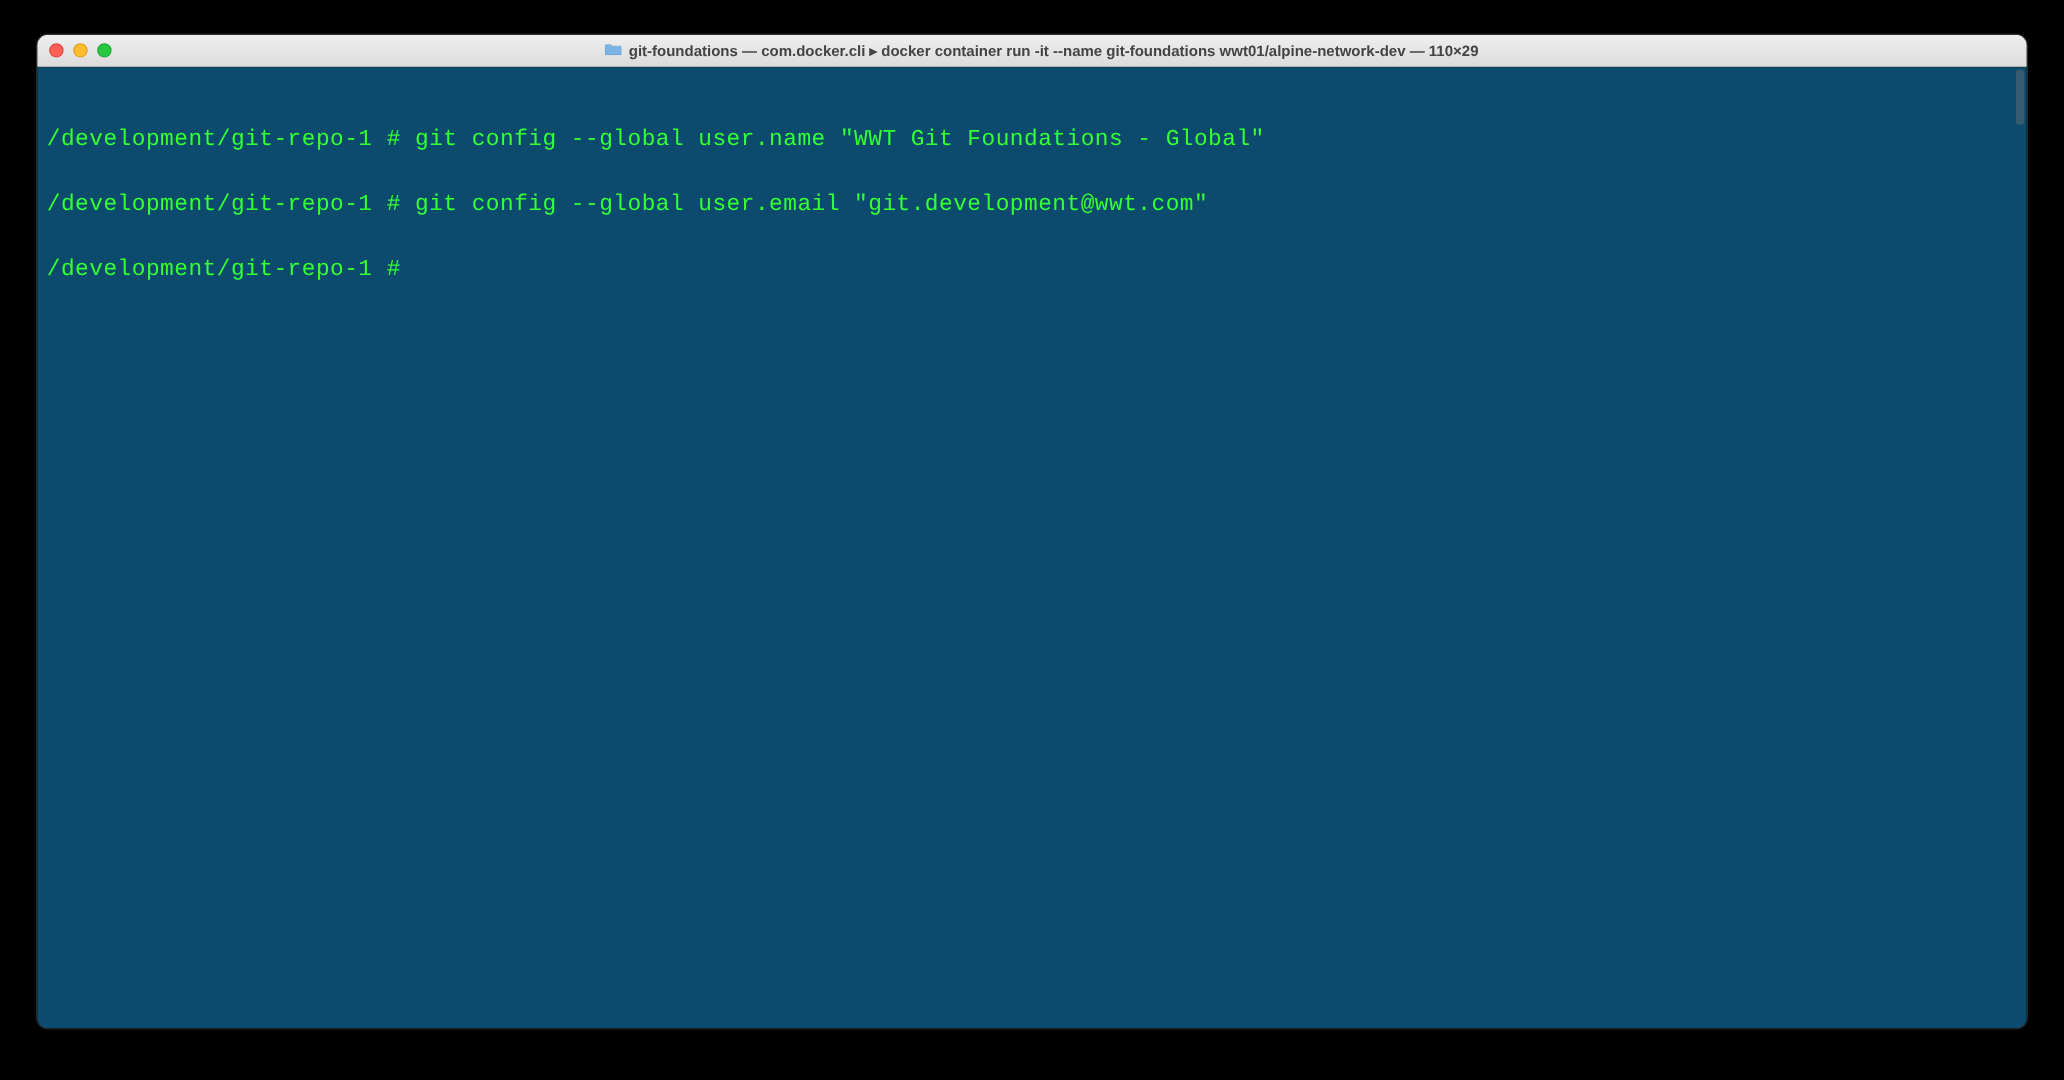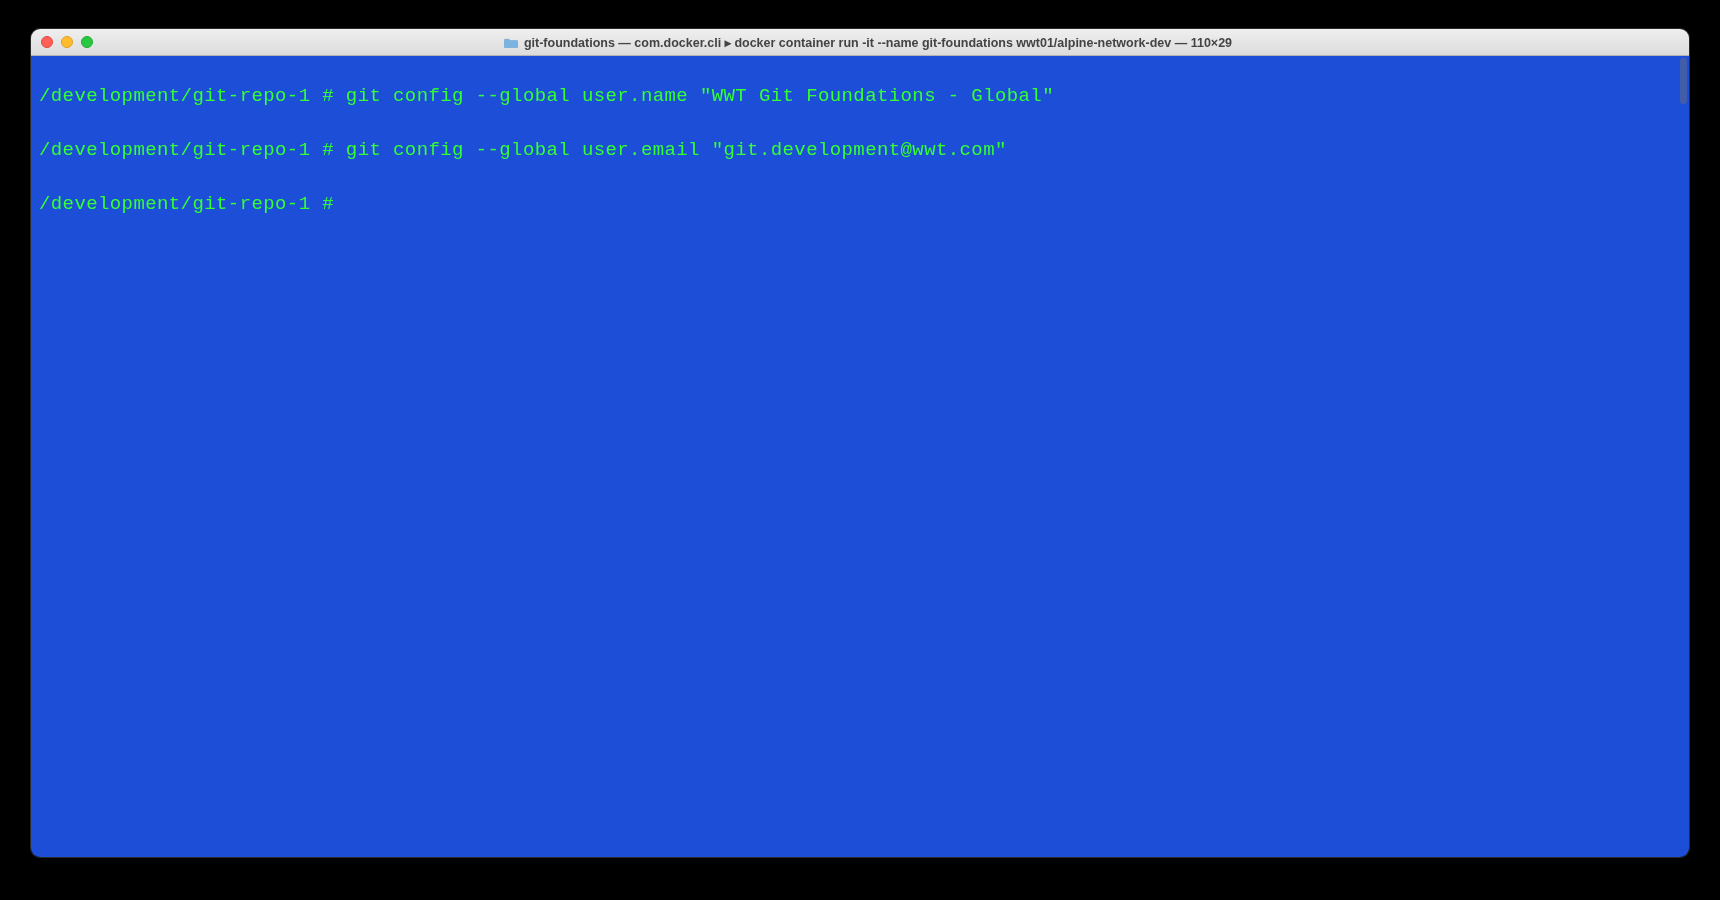--- a/index.html
+++ b/index.html
@@ -45,40 +45,40 @@
     border-radius: 50%;
   }
   .tl-close    { background: #ff5f57; border: 0.5px solid #e24640; }
   .tl-minimize { background: #febc2e; border: 0.5px solid #e1a11e; }
   .tl-zoom     { background: #28c840; border: 0.5px solid #1fab33; }
   .title-wrap {
     position: absolute;
     left: 16px; right: 0;
     display: flex;
     justify-content: center;
-    align-items: center;
+    align-items: flex-start;
     gap: 6px;
     pointer-events: none;
   }
   .title-text {
     font-size: 12.5px;
     font-weight: 600;
     color: #444;
     white-space: nowrap;
   }
   .folder-icon {
     width: 14px;
     height: 11px;
     position: relative;
   }
   .folder-icon svg { display: block; }
   .terminal-body {
     flex: 1;
-    background: #1d4ed8;
-    padding: 0 8px;
+    background: #0c4a6e;
+    padding: 20px 8px;
     font-family: "Menlo", "Consolas", "Courier New", monospace;
     font-size: 19px;
     line-height: 1.42;
     color: #33ff33;
     white-space: pre;
     overflow: hidden;
     position: relative;
   }
   .term-line {
     color: #33ff33;

